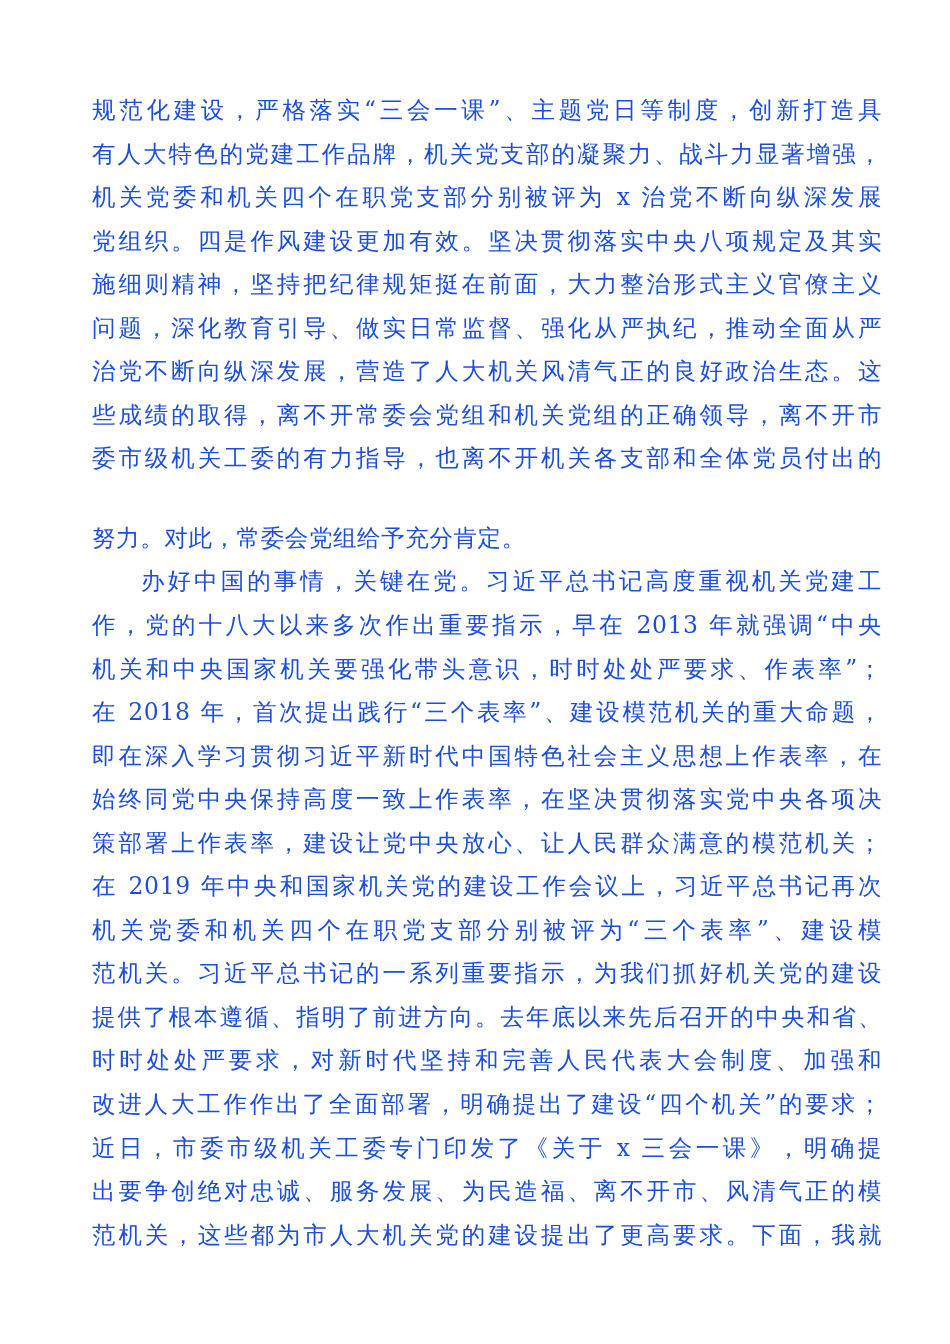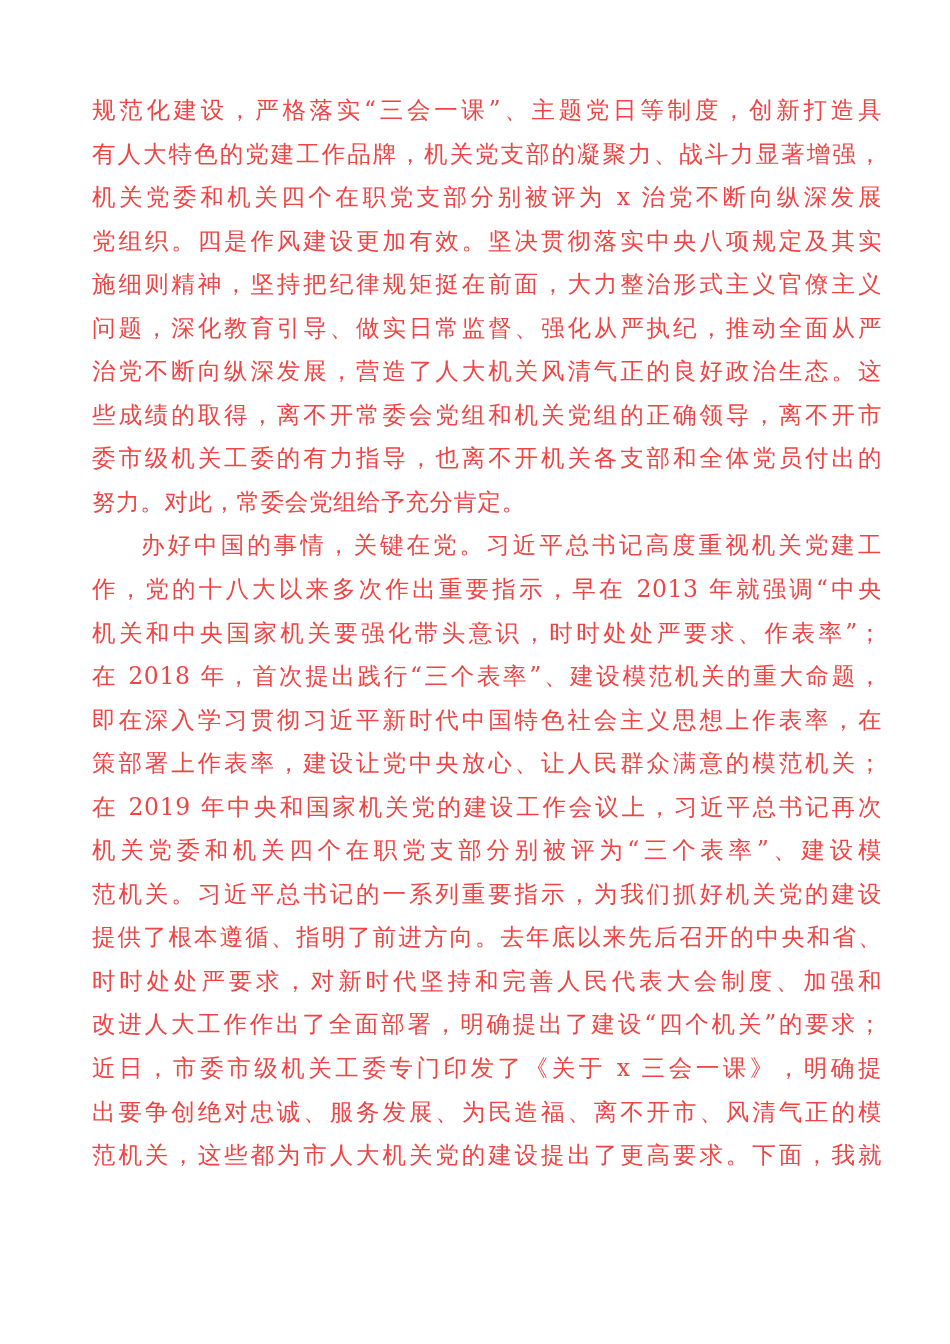--- a/index.html
+++ b/index.html
@@ -1,25 +1,25 @@
 <!DOCTYPE html>
 <html><head>
 <meta charset="utf-8">
 <style>
   html, body { margin:0; padding:0; background:#ffffff; }
   body { width:950px; height:1344px; position:relative; overflow:hidden; }
   .page { position:absolute; left:92px; top:89px; width:790px; }
   .line {
     height:43.55px; line-height:43.55px;
     font-family:"DejaVu Serif", "Liberation Serif", serif;
-    font-size:23.5px; color:#ef4444;
+    font-size:23.5px; color:#1d4ed8;
     white-space:nowrap; letter-spacing:0.6px;
     text-align:justify; text-align-last:justify;
   }
-  .line.last { text-align-last:left; }
+  .line.last { text-align-last:left;margin-top:36px; }
   .line.indent { padding-left:49px; }
   b { font-weight:normal; }
 </style>
 </head>
 <body>
 
 <div class="page">
   <div>
     <div class="line">规范化建设，严格落实“三会一课”、主题党日等制度，创新打造具</div>
     <div class="line">有人大特色的党建工作品牌，机关党支部的凝聚力、战斗力显著增强，</div>
@@ -31,20 +31,21 @@
     <div class="line">些成绩的取得，离不开常委会党组和机关党组的正确领导，离不开市</div>
     <div class="line">委市级机关工委的有力指导，也离不开机关各支部和全体党员付出的</div>
     <div class="line last">努力。对此，常委会党组给予充分肯定。</div>
   </div>
   <div>
     <div class="line indent">办好中国的事情，关键在党。习近平总书记高度重视机关党建工</div>
     <div class="line">作，党的十八大以来多次作出重要指示，早在 2013 年就强调“中央</div>
     <div class="line">机关和中央国家机关要强化带头意识，时时处处严要求、作表率”；</div>
     <div class="line">在 2018 年，首次提出践行“三个表率”、建设模范机关的重大命题，</div>
     <div class="line">即在深入学习贯彻习近平新时代中国特色社会主义思想上作表率，在</div>
+    <div class="line">始终同党中央保持高度一致上作表率，在坚决贯彻落实党中央各项决</div>
     <div class="line">策部署上作表率，建设让党中央放心、让人民群众满意的模范机关；</div>
     <div class="line">在 2019 年中央和国家机关党的建设工作会议上，习近平总书记再次</div>
     <div class="line">机关党委和机关四个在职党支部分别被评为“三个表率”、建设模</div>
     <div class="line">范机关。习近平总书记的一系列重要指示，为我们抓好机关党的建设</div>
     <div class="line">提供了根本遵循、指明了前进方向。去年底以来先后召开的中央和省、</div>
     <div class="line">时时处处严要求，对新时代坚持和完善人民代表大会制度、加强和</div>
     <div class="line">改进人大工作作出了全面部署，明确提出了建设“四个机关”的要求；</div>
     <div class="line">近日，市委市级机关工委专门印发了《关于 x 三会一课》，明确提</div>
     <div class="line">出要争创绝对忠诚、服务发展、为民造福、离不开市、风清气正的模</div>
     <div class="line">范机关，这些都为市人大机关党的建设提出了更高要求。下面，我就</div>

